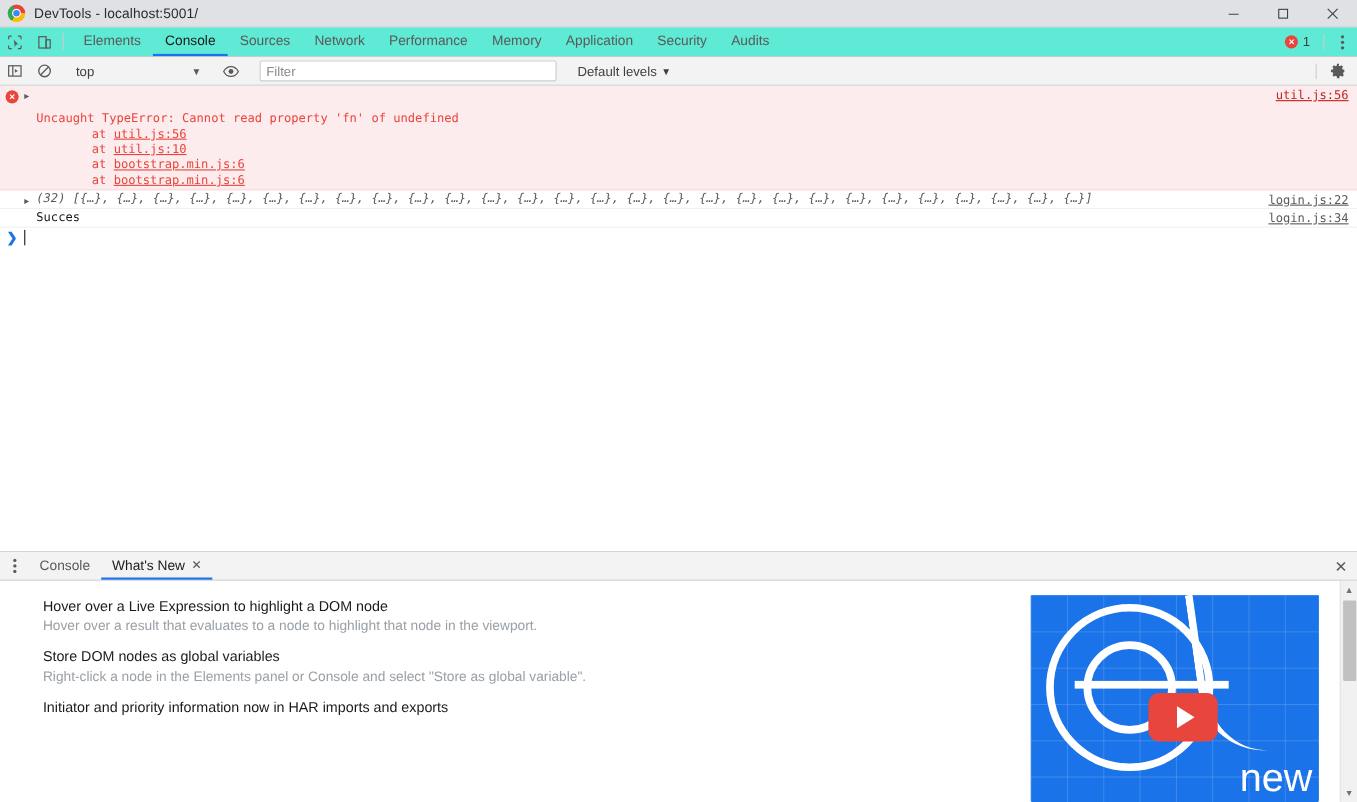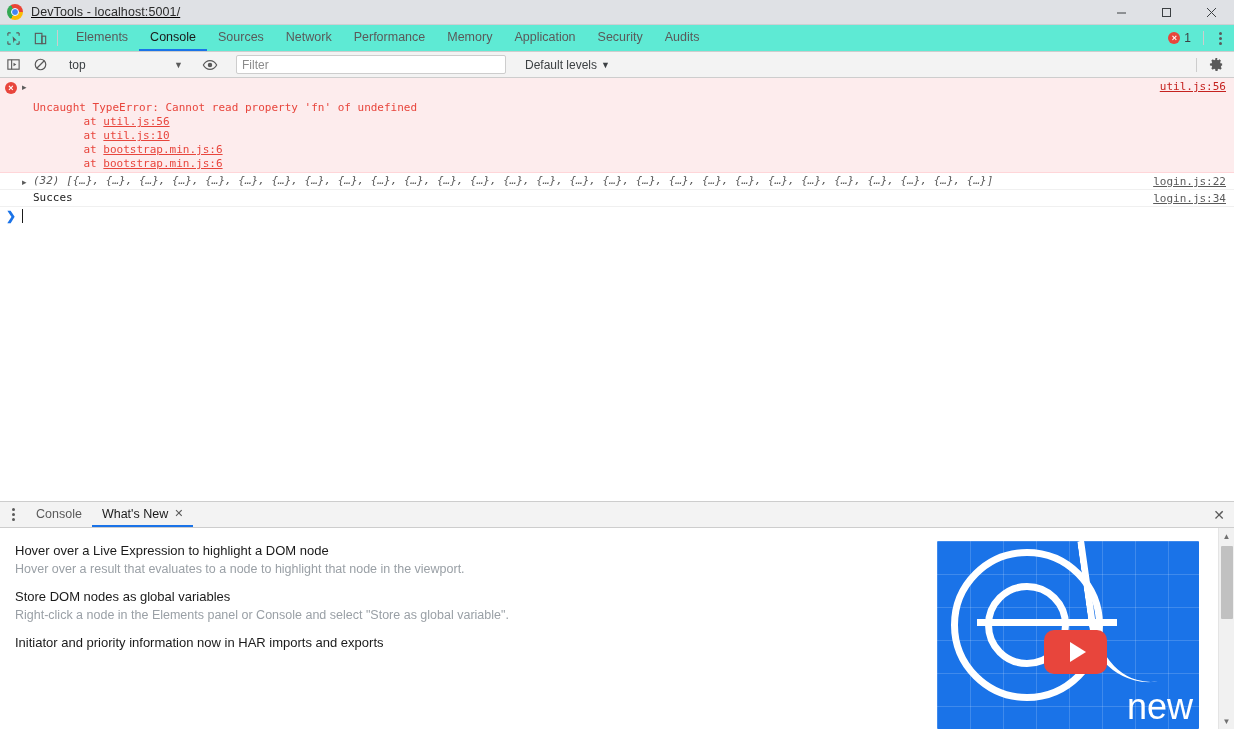--- a/index.html
+++ b/index.html
@@ -11,21 +11,20 @@
     background: #fff;
   }
   .app { width: 1234px; height: 729px; position: relative; display: flex; flex-direction: column; }
 
   
   .titlebar {
     height: 25px; flex: 0 0 25px;
     background: #dfe1e5;
     display: flex; align-items: center;
     border-bottom: 1px solid #cdcfd2;
-    text-decoration: underline;
   }
   .chrome-logo { width: 16px; height: 16px; margin-left: 7px; margin-right: 8px; position: relative; flex: 0 0 16px; }
   .chrome-logo .ring { position:absolute; inset:0; border-radius:50%;
      background: conic-gradient(from -30deg, #ea4335 0deg 120deg, #fbbc05 120deg 240deg, #34a853 240deg 360deg); }
   .chrome-logo .inner { position:absolute; left:4px; top:4px; width:8px; height:8px; border-radius:50%; background:#4285f4; border:1.5px solid #fff; }
   .title-text { font-size: 12.5px; color: #2b2b2b; letter-spacing: 0.1px; }
   .win-controls { margin-left: auto; display: flex; height: 25px; }
   .win-btn { width: 45px; height: 25px; display:flex; align-items:center; justify-content:center; color:#3c4043; }
 
   
@@ -111,21 +110,21 @@
   .drawer-tab {
     padding: 0 10px; display:flex; align-items:center; gap:6px;
     font-size: 12.5px; color:#5a5a5a; white-space:nowrap;
     border-bottom: 2px solid transparent;
   }
   .drawer-tab.active { color:#1a1a1a; border-bottom-color:#1a73e8; }
   .tab-close { font-size: 11px; color:#5a5a5a; }
   .drawer-close { margin-left:auto; width: 30px; display:flex; align-items:center; justify-content:center; color:#5a5a5a; font-size:14px; }
   .wn-header { height: 26px; flex:0 0 26px; display:flex; align-items:center; padding-left: 13px; font-size:12.5px; color:#3c4043; border-bottom: 1px solid #e0e0e0; background:#fff; }
   .wn-body { flex:1 1 auto; display:flex; position:relative; overflow:hidden; background:#fff; }
-  .wn-list { flex:1 1 auto; padding: 14px 0 0 15px; }
+  .wn-list { flex:1 1 auto; padding: 14px 0 0 26px; margin-left: 13px; }
   .wn-item { margin-bottom: 11px; max-width: 600px; }
   .wn-title { font-size: 13px; color:#1a1a1a; line-height:17px; margin-bottom:2px; }
   .wn-desc { font-size: 12.5px; color:#9aa0a6; line-height:16px; }
   .wn-media { flex: 0 0 275px; padding-top: 13px; padding-right: 35px; }
   .thumb { width: 262px; height: 188px; position: relative; overflow:hidden; background:#1a73e8; border-radius:1px; }
   .thumb .grid { position:absolute; inset:0;
      background-image: linear-gradient(rgba(255,255,255,.16) 1px, transparent 1px), linear-gradient(90deg, rgba(255,255,255,.16) 1px, transparent 1px);
      background-size: 33px 33px; }
   .thumb .c-outer { position:absolute; left: 14px; top: 8px; width: 152px; height: 152px; border: 7px solid #fff; border-radius:50%; }
   .thumb .c-inner { position:absolute; left: 48px; top: 42px; width: 84px; height: 84px; border: 7px solid #fff; border-radius:50%; }

